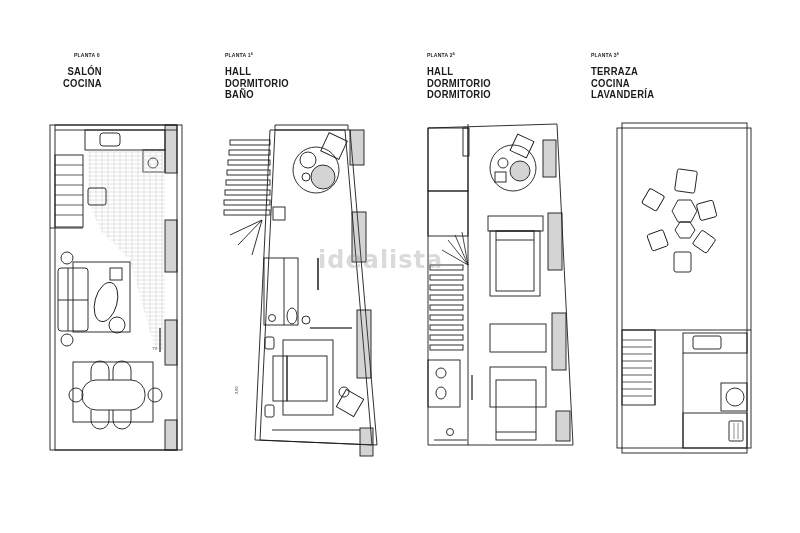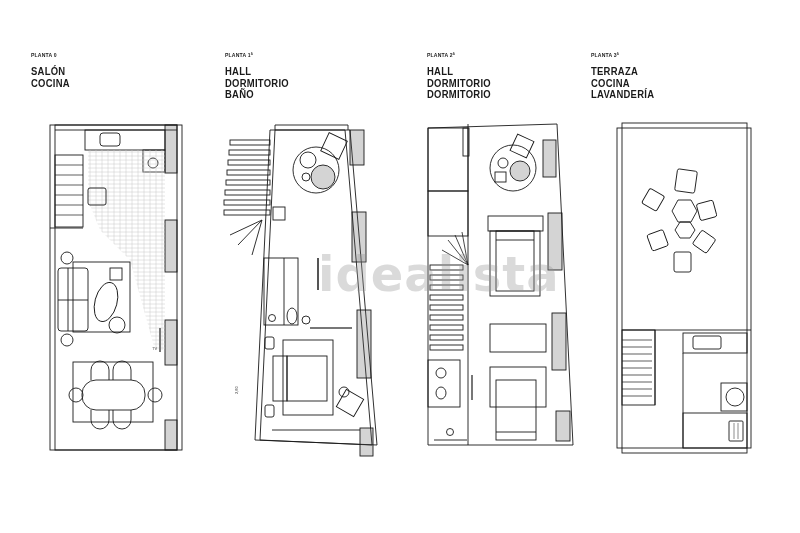--- a/index.html
+++ b/index.html
@@ -4,27 +4,27 @@
 <style>
   html, body { margin: 0; padding: 0; background: #ffffff; }
   body { width: 800px; height: 533px; position: relative; overflow: hidden;
          font-family: "Liberation Sans", sans-serif; color: #1a1a1a; }
   .label-block { position: absolute; top: 52px; }
   .plant-name { font-size: 6px; font-weight: bold; letter-spacing: 0.2px; margin-bottom: 8px;
                 font-family: "Liberation Sans", sans-serif; transform: scaleX(0.85); transform-origin: left; }
   .room { font-size: 10.5px; font-weight: bold; line-height: 11.5px; letter-spacing: 0.3px;
           font-family: "Liberation Sans", sans-serif; transform: scaleX(0.9); transform-origin: left; }
   svg.plan { position: absolute; top: 0; left: 0; }
-  .watermark { position: absolute; left: 318px; top: 246px; font-size: 48px; font-weight: bold;
+  .watermark { position: absolute; left: 318px; top: 246px; font-size: 24px; font-weight: bold;
                color: rgba(150,150,150,0.35); letter-spacing: 1px; font-family: "DejaVu Sans", sans-serif; }
 </style>
 </head>
 <body>
 
-<div class="label-block" style="left:31px;">
+<div class="label-block" style="left:63px;text-align:right;">
   <div class="plant-name">PLANTA 0</div>
   <div class="room">SALÓN</div>
   <div class="room">COCINA</div>
 </div>
 <div class="label-block" style="left:225px;">
   <div class="plant-name">PLANTA 1ª</div>
   <div class="room">HALL</div>
   <div class="room">DORMITORIO</div>
   <div class="room">BAÑO</div>
 </div>

